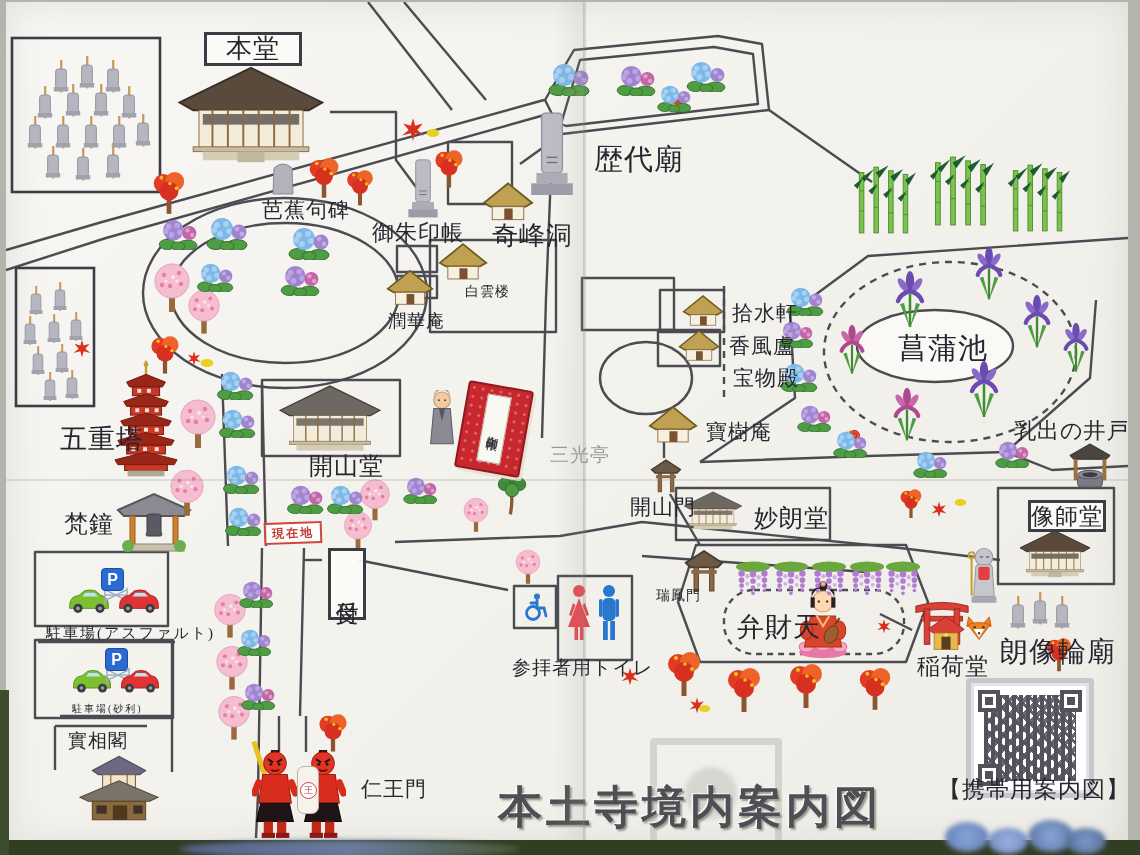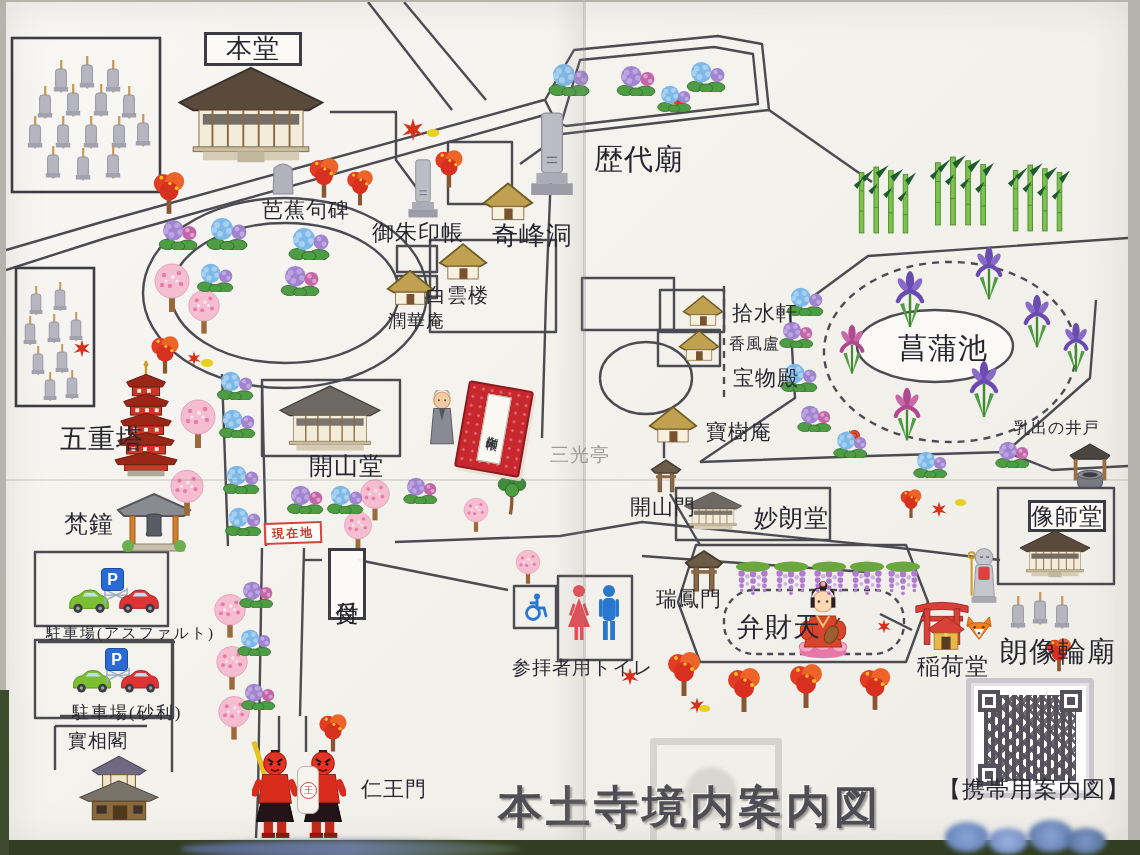--- a/index.html
+++ b/index.html
@@ -744,42 +744,42 @@
         <use href="#wist" x="884" y="560" width="38" height="42"></use>
         <use href="#pine" x="497" y="462" width="30" height="58"></use>
       </g>
     </svg>
 
     <div class="lbl box" style="left:198px;top:30px;width:98px;height:34px;font-size:26px">本堂</div>
     <div class="lbl" style="left:588px;top:143px;font-size:29px">歴代廟</div>
     <div class="lbl" style="left:256px;top:198px;font-size:21px">芭蕉句碑</div>
     <div class="lbl" style="left:366px;top:220px;font-size:22px">御朱印帳</div>
     <div class="lbl" style="left:486px;top:221px;font-size:26px">奇峰洞</div>
-    <div class="lbl" style="left:420px;top:283px;font-size:20px">白雲楼</div>
+    <div class="lbl" style="left:459px;top:283px;font-size:14px">白雲楼</div>
     <div class="lbl" style="left:382px;top:310px;font-size:18px">潤華庵</div>
     <div class="lbl" style="left:726px;top:301px;font-size:21px">拾水軒</div>
-    <div class="lbl" style="left:723px;top:334px;font-size:16px">香風盧</div>
+    <div class="lbl" style="left:723px;top:334px;font-size:21px">香風盧</div>
     <div class="lbl" style="left:727px;top:366px;font-size:21px">宝物殿</div>
     <div class="lbl" style="left:892px;top:332px;font-size:29px">菖蒲池</div>
     <div class="lbl" style="left:54px;top:424px;font-size:27px">五重塔</div>
     <div class="lbl" style="left:303px;top:452px;font-size:24px">開山堂</div>
     <div class="lbl faded" style="left:544px;top:443px;font-size:19px">三光亭</div>
     <div class="lbl" style="left:700px;top:420px;font-size:21px">寶樹庵</div>
-    <div class="lbl" style="left:1008px;top:418px;font-size:16px">乳出の井戸</div>
+    <div class="lbl" style="left:1008px;top:418px;font-size:22px">乳出の井戸</div>
     <div class="lbl" style="left:624px;top:495px;font-size:21px">開山門</div>
     <div class="lbl" style="left:748px;top:504px;font-size:24px">妙朗堂</div>
     <div class="lbl box" style="left:1022px;top:498px;width:78px;height:32px;font-size:23px">像師堂</div>
     <div class="lbl" style="left:58px;top:510px;font-size:24px">梵鐘</div>
     <div class="lbl box vert" style="left:322px;top:546px;width:38px;height:72px;font-size:23px">受付</div>
-    <div class="lbl" style="left:650px;top:587px;font-size:21px">瑞鳳門</div>
+    <div class="lbl" style="left:650px;top:587px;font-size:14px">瑞鳳門</div>
     <div class="lbl" style="left:731px;top:612px;font-size:27px">弁財天</div>
     <div class="lbl" style="left:911px;top:653px;font-size:23px">稲荷堂</div>
     <div class="lbl" style="left:994px;top:636px;font-size:28px">朗像輪廟</div>
     <div class="lbl" style="left:40px;top:624px;font-size:15px;letter-spacing:2px">駐車場(アスファルト)</div>
-    <div class="lbl" style="left:66px;top:702px;font-size:17px;letter-spacing:2px">駐車場(砂利)</div>
+    <div class="lbl" style="left:66px;top:702px;font-size:10px;letter-spacing:2px">駐車場(砂利)</div>
     <div class="lbl" style="left:62px;top:729px;font-size:19px">實相閣</div>
     <div class="lbl" style="left:355px;top:777px;font-size:21px">仁王門</div>
     <div class="lbl" style="left:506px;top:656px;font-size:19px">参拝者用トイレ</div>
 
     <div class="stamp" style="left:258px;top:520px;width:54px;height:18px;font-size:12px">現在地</div>
 
     <div class="p-sign" style="left:95px;top:566px">P</div>
     <div class="p-sign" style="left:99px;top:646px">P</div>
 
     <div class="book">

